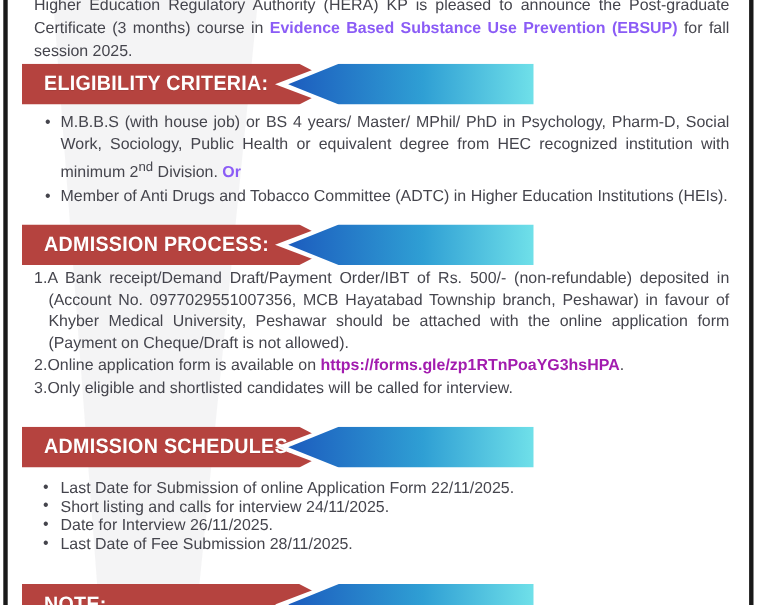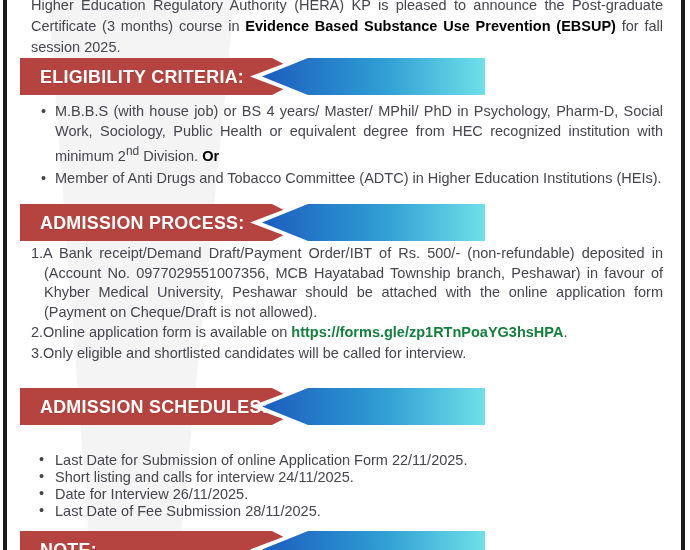--- a/index.html
+++ b/index.html
@@ -17,41 +17,41 @@
   .edge-strip.right{left:685px;width:5px;}
   .watermark{
     position:absolute;top:0;left:0;width:690px;height:550px;z-index:0;
     background:#ebebec;opacity:.55;
     clip-path:polygon(7% 0, 34% 0, 26% 100%, 13% 100%);
   }
   .para{
     position:absolute;left:31px;width:632px;z-index:1;
     font-size:14.5px;line-height:21px;text-align:justify;
   }
-  .para b,.list b{color:#000000;}
+  .para b,.list b{color:#8b5cf6;}
   sup{font-size:12px;}
   
   .banner{position:absolute;left:20px;width:470px;height:37px;z-index:2;}
   .banner svg{position:absolute;inset:0;width:100%;height:100%;display:block;}
   .banner-label{
     position:absolute;left:20px;top:50%;
     transform:translateY(-50%) scaleX(.94);transform-origin:left center;
     color:#ffffff;font-size:19px;font-weight:700;letter-spacing:.3px;
     white-space:nowrap;text-shadow:0 1px 0 rgba(0,0,0,.08);
   }
   
   .list{position:absolute;left:31px;width:632px;z-index:1;font-size:14.5px;}
   .list .li{text-align:justify;}
   .bullets .li{position:relative;padding-left:24px;line-height:20px;margin-bottom:2px;}
   .bullets .li::before{content:"\2022";position:absolute;left:10px;top:0;color:#45454d;}
   .numbers .li{padding-left:13px;text-indent:-13px;line-height:19.5px;margin-bottom:1px;}
   .numbers .num{font-weight:400;}
   .sched .li{position:relative;padding-left:24px;line-height:17px;margin-bottom:0;text-align:left;}
   .sched .li::before{content:"\2022";position:absolute;left:8px;top:-1px;color:#45454d;}
-  .link{font-weight:700;color:#15803d;cursor:pointer;}
+  .link{font-weight:700;color:#a21caf;cursor:pointer;}
 </style>
 </head>
 <body style="color: rgb(69, 69, 77);">
 
 <svg width="0" height="0" style="position:absolute" aria-hidden="true">
   <defs>
     <linearGradient id="bluegrad" x1="0" y1="0" x2="1" y2="0">
       <stop offset="0" stop-color="#1c5cbe"></stop>
       <stop offset="0.55" stop-color="#2f9fd4"></stop>
       <stop offset="1" stop-color="#6fe0e9"></stop>
@@ -106,21 +106,21 @@
 
 <div class="banner" style="top:388px;">
   <svg viewBox="0 0 470 37" preserveAspectRatio="none" aria-hidden="true">
     <polygon points="0,0 252,0 288,18.5 252,37 0,37" fill="#b5433f"></polygon>
     <polygon fill="#ffffff" points="230,18.5 284,-2 470,-2 470,39 284,39"></polygon>
     <polygon fill="url(#bluegrad)" points="242,18.5 288,0 465,0 465,37 288,37"></polygon>
   </svg>
   <span class="banner-label">ADMISSION SCHEDULES:</span>
 </div>
 
-<div class="list sched" style="top:452px;">
+<div class="list sched" style="top:436px;">
   <div class="li"><span>Last Date for Submission of online Application Form 22/11/2025.</span></div>
   <div class="li"><span>Short listing and calls for interview 24/11/2025.</span></div>
   <div class="li"><span>Date for Interview 26/11/2025.</span></div>
   <div class="li"><span>Last Date of Fee Submission 28/11/2025.</span></div>
 </div>
 
 <div class="banner" style="top:531px;">
   <svg viewBox="0 0 470 37" preserveAspectRatio="none" aria-hidden="true">
     <polygon points="0,0 252,0 288,18.5 252,37 0,37" fill="#b5433f"></polygon>
     <polygon fill="#ffffff" points="230,18.5 284,-2 470,-2 470,39 284,39"></polygon>

